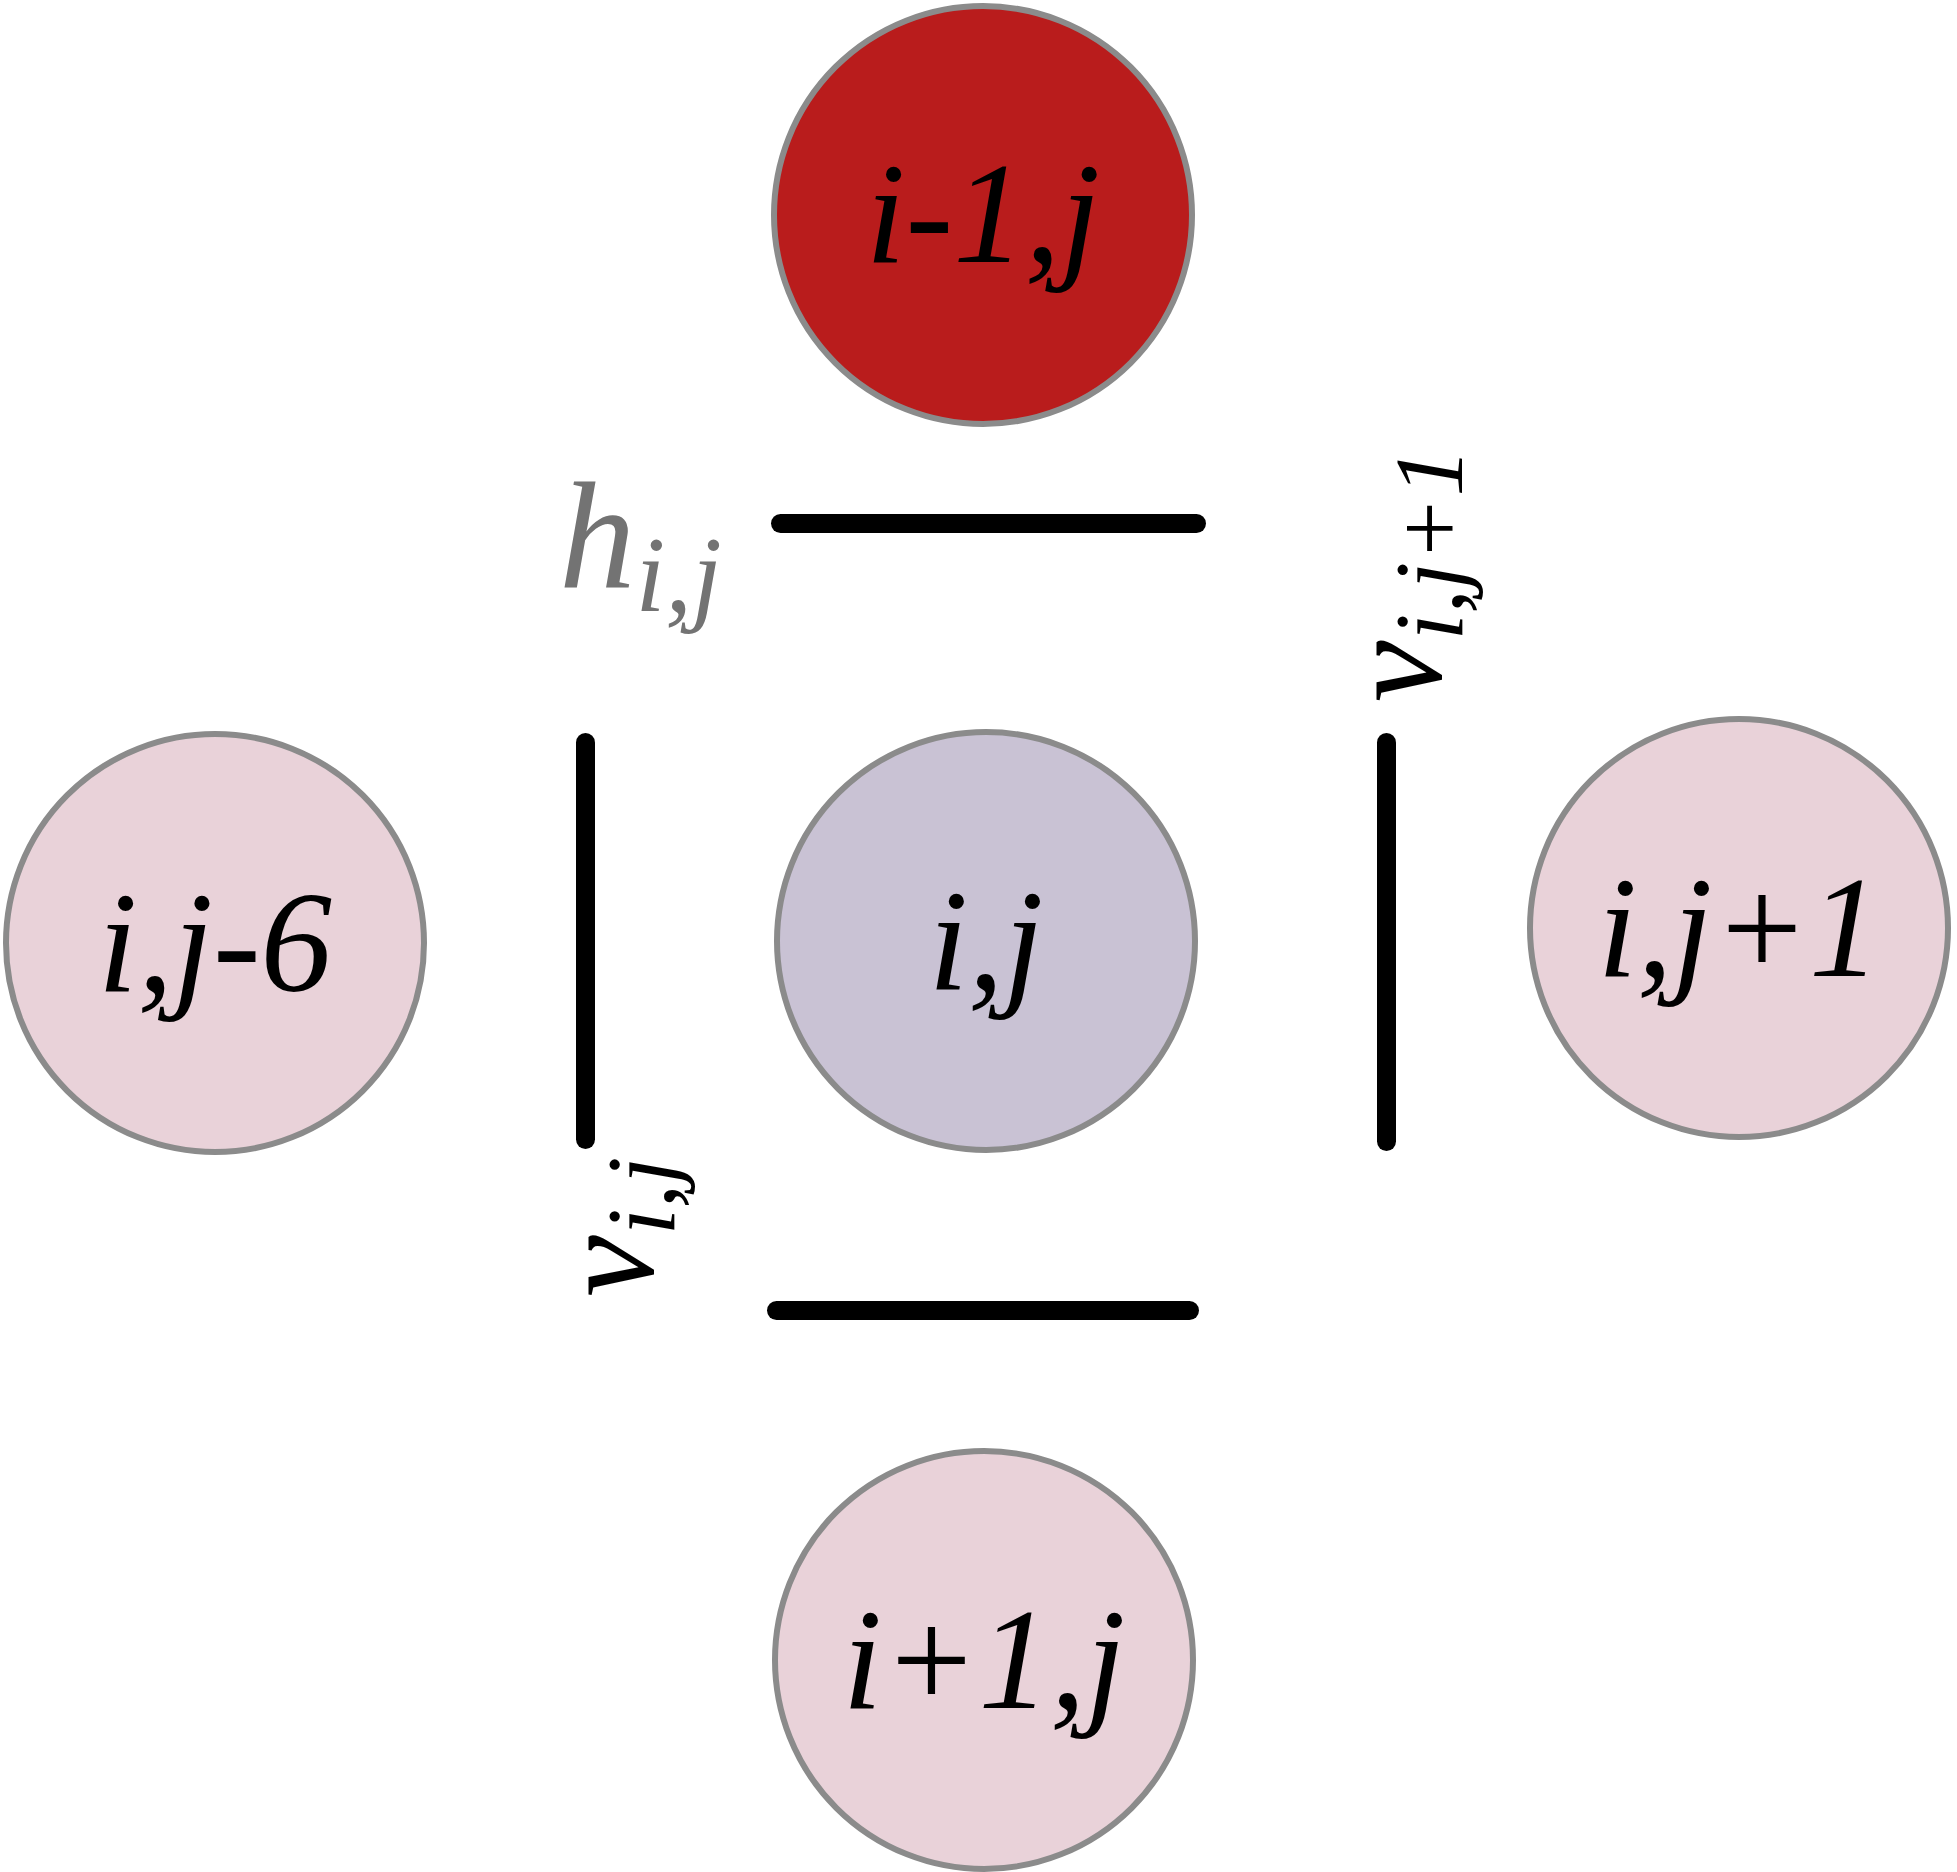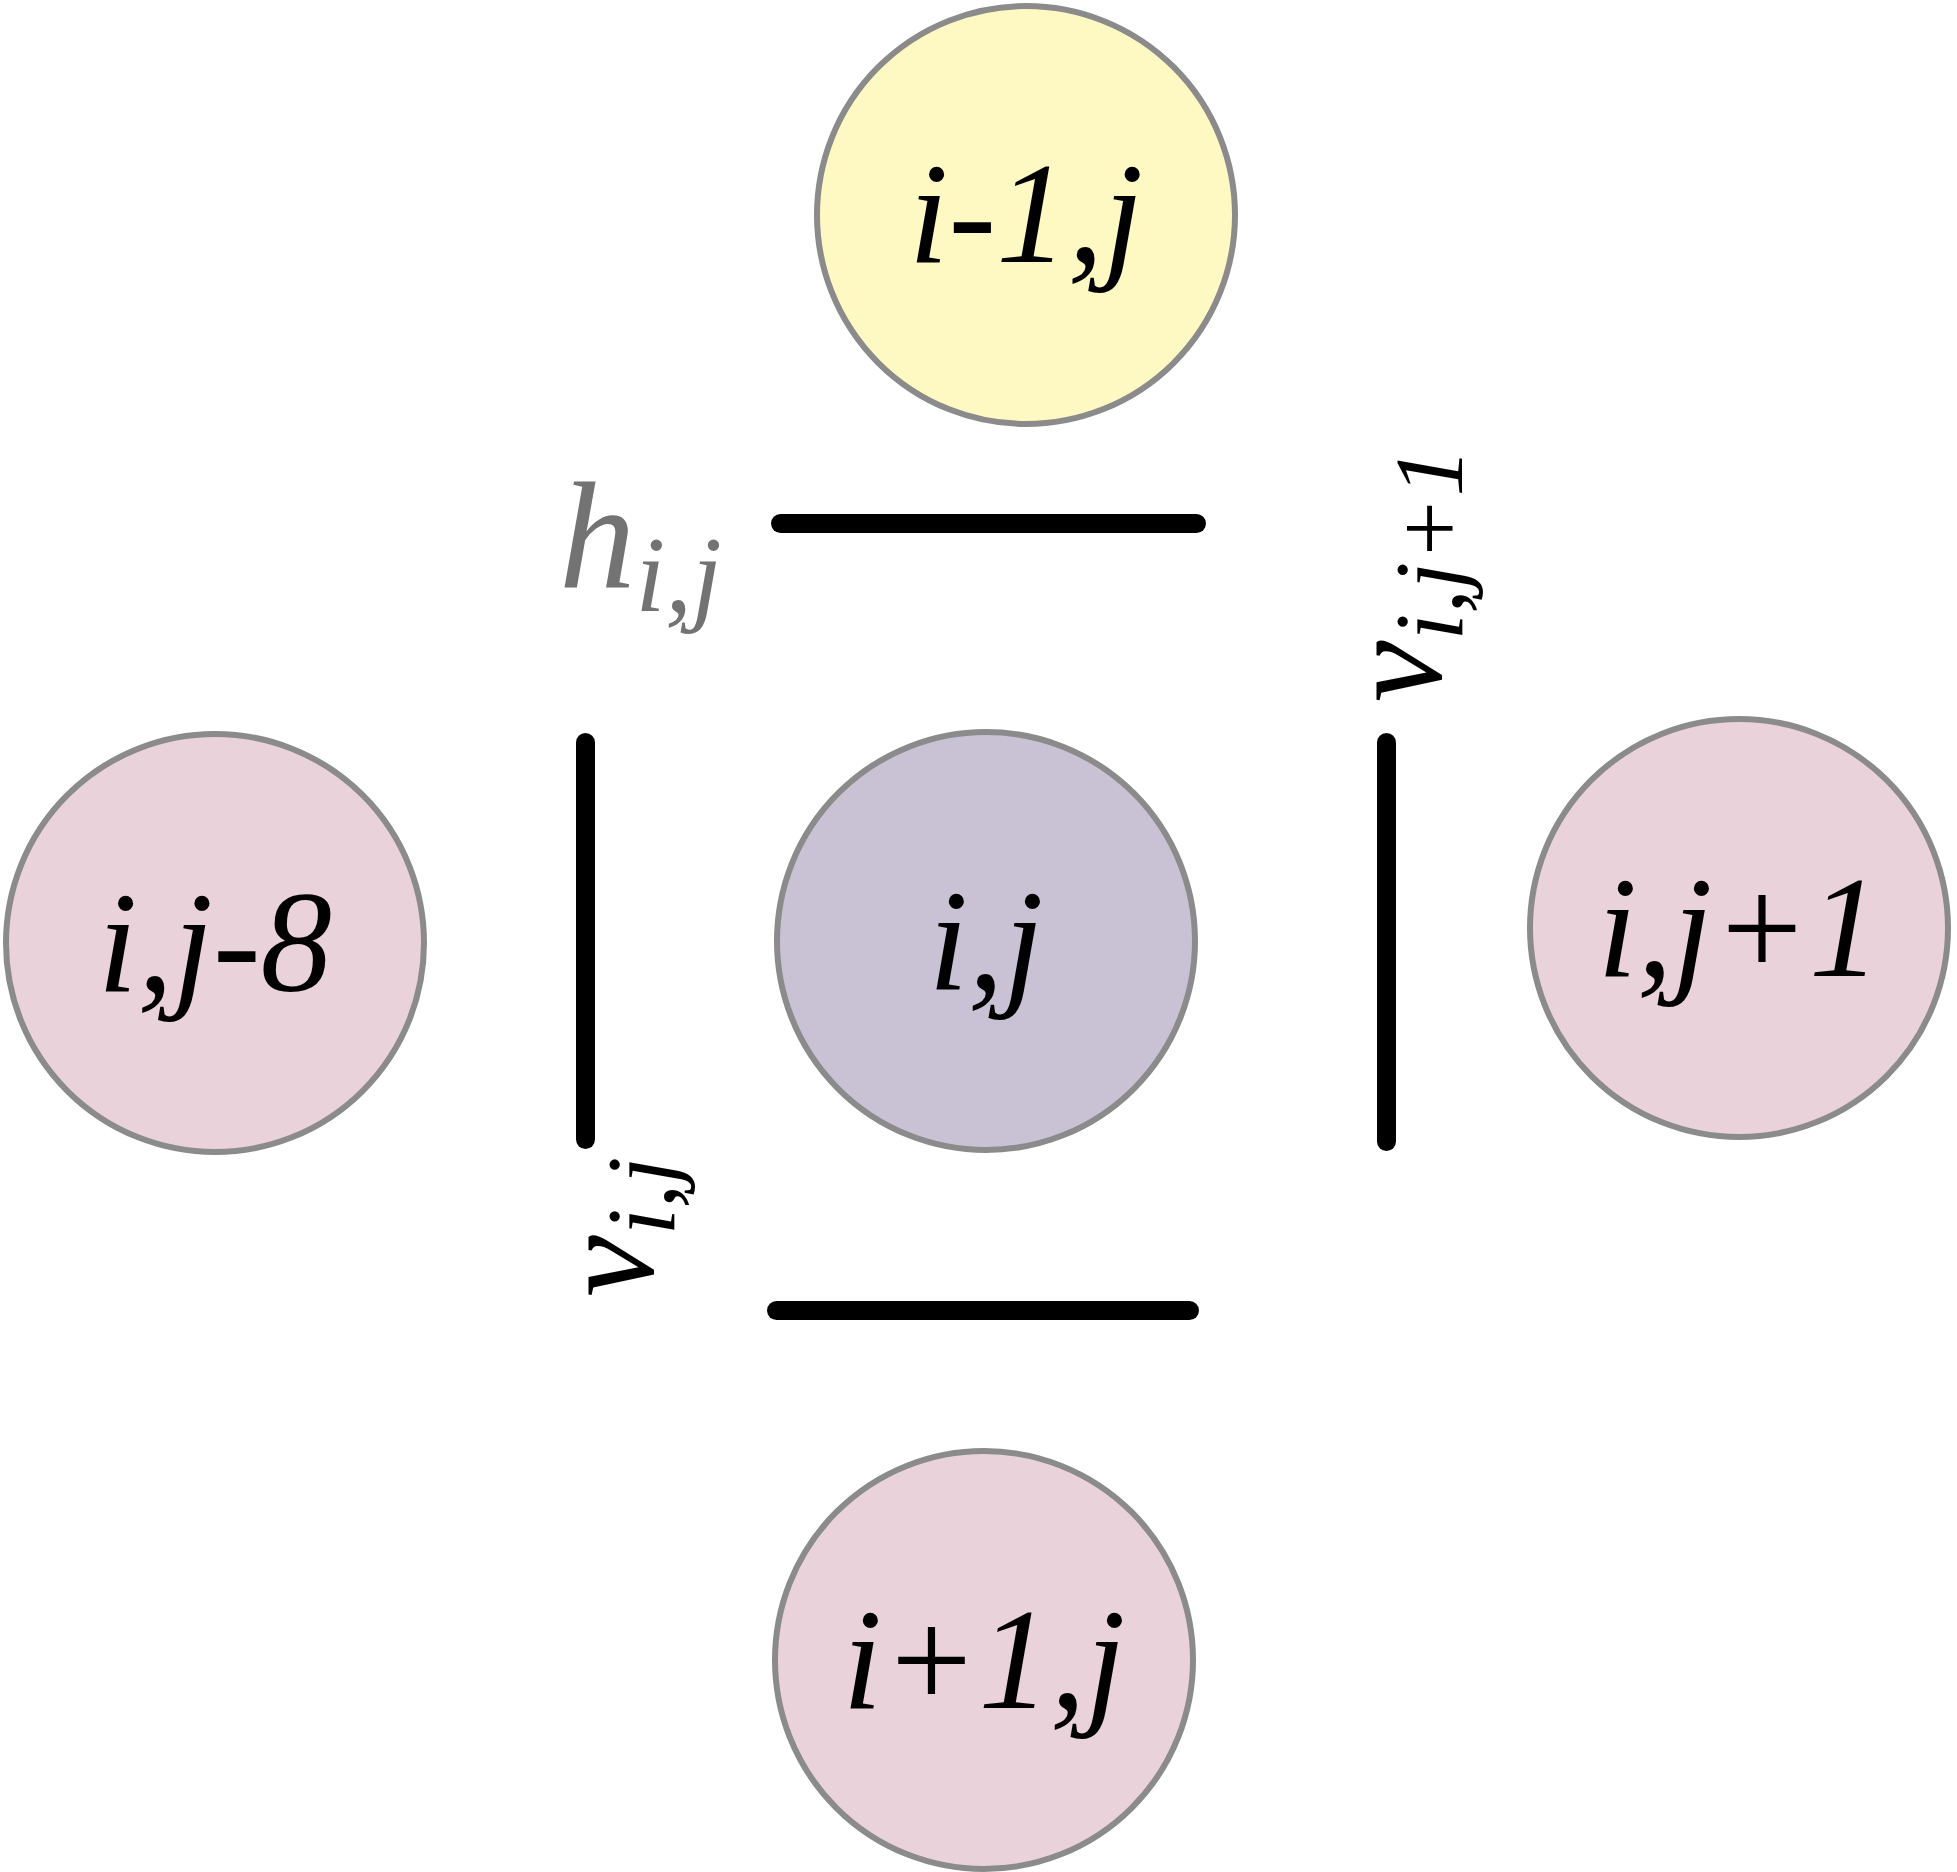--- a/index.html
+++ b/index.html
@@ -97,26 +97,26 @@
       <span>v</span><sub>i,j</sub>
     </span>
   </div>
 
   <div class="vanchor" style="left:1394px; top:575px;">
     <span class="vrot">
       <span>v</span><sub>i,j+1</sub>
     </span>
   </div>
 
-  <div class="circle" style="left: 814px; top: 2.9px; border-color: rgb(139, 139, 139); background: #fef9c3;">
+  <div class="circle" style="left: 771px; top: 2.9px; border-color: rgb(139, 139, 139); background: #b91c1c;">
     <span class="nlabel">i-1,j</span>
   </div>
 
   <div class="circle" style="left: 2.9px; top: 731px; border-color: rgb(139, 139, 139); background: rgb(233, 210, 217);">
-    <span class="nlabel">i,j-8</span>
+    <span class="nlabel">i,j-6</span>
   </div>
 
   <div class="circle" style="left: 774px; top: 729px; border-color: rgb(139, 139, 139); background: rgb(201, 194, 212);">
     <span class="nlabel">i,j</span>
   </div>
 
   <div class="circle" style="left: 1527px; top: 716px; border-color: rgb(139, 139, 139); background: rgb(233, 210, 217);">
     <span class="nlabel">i,j+1</span>
   </div>
 

